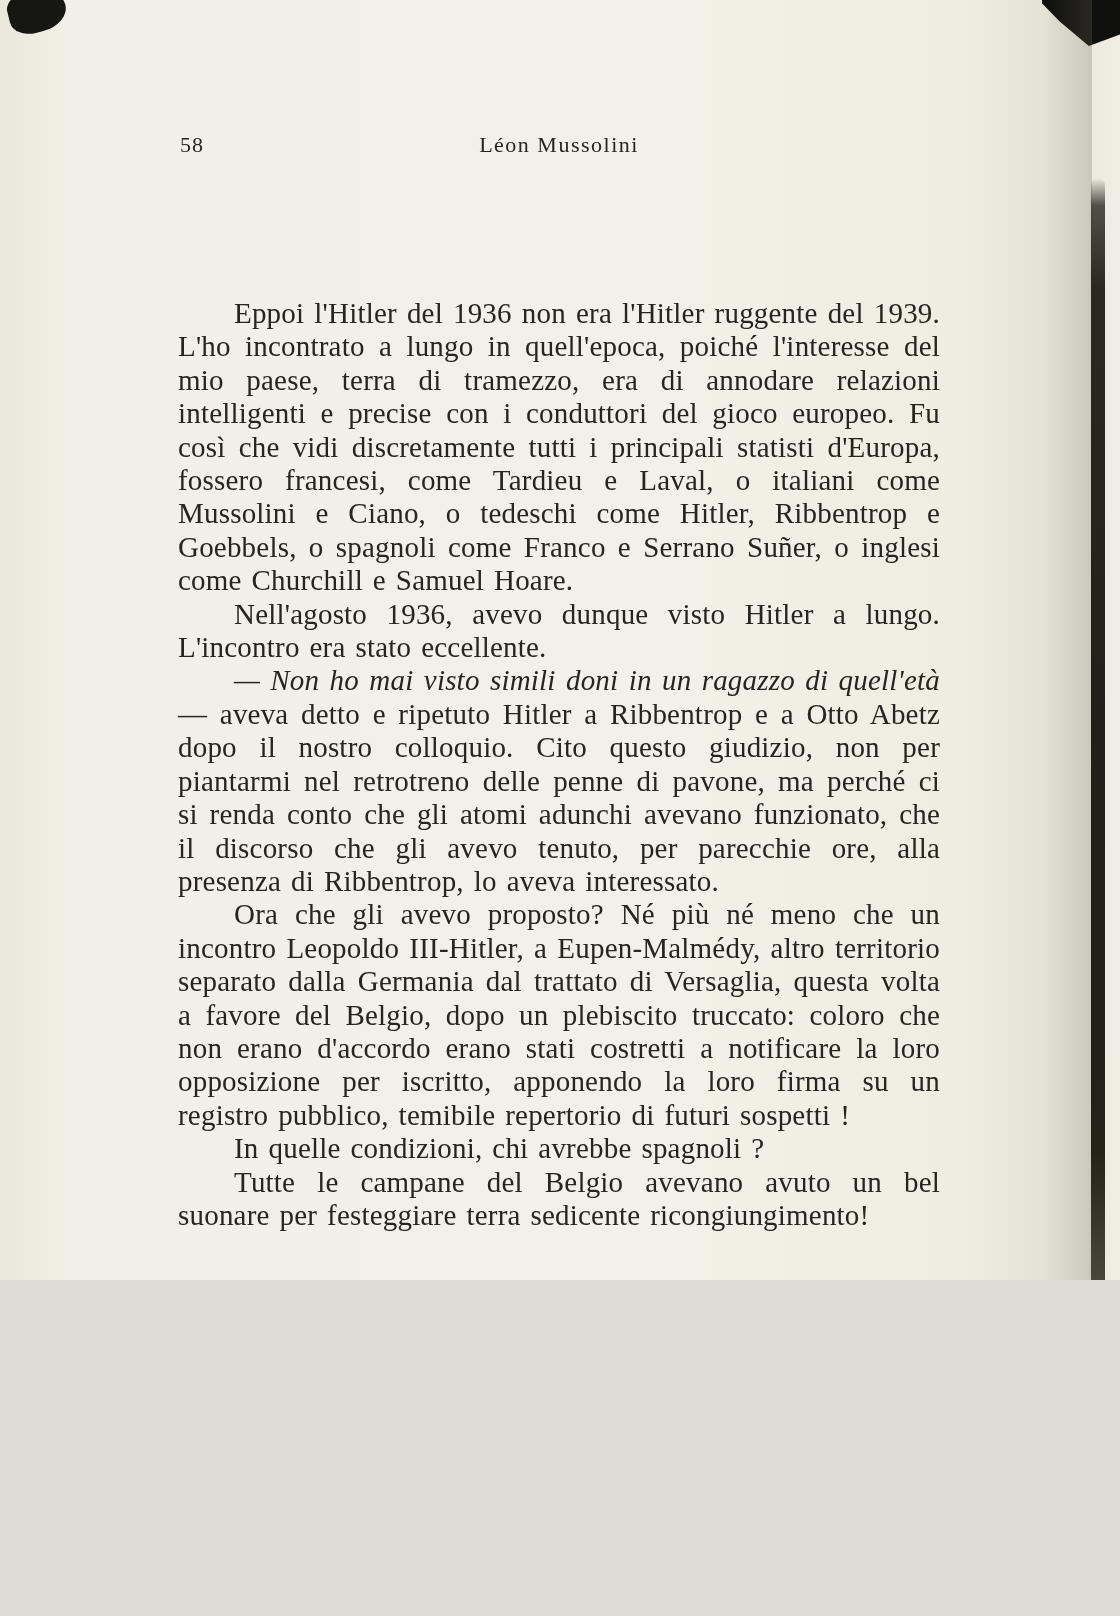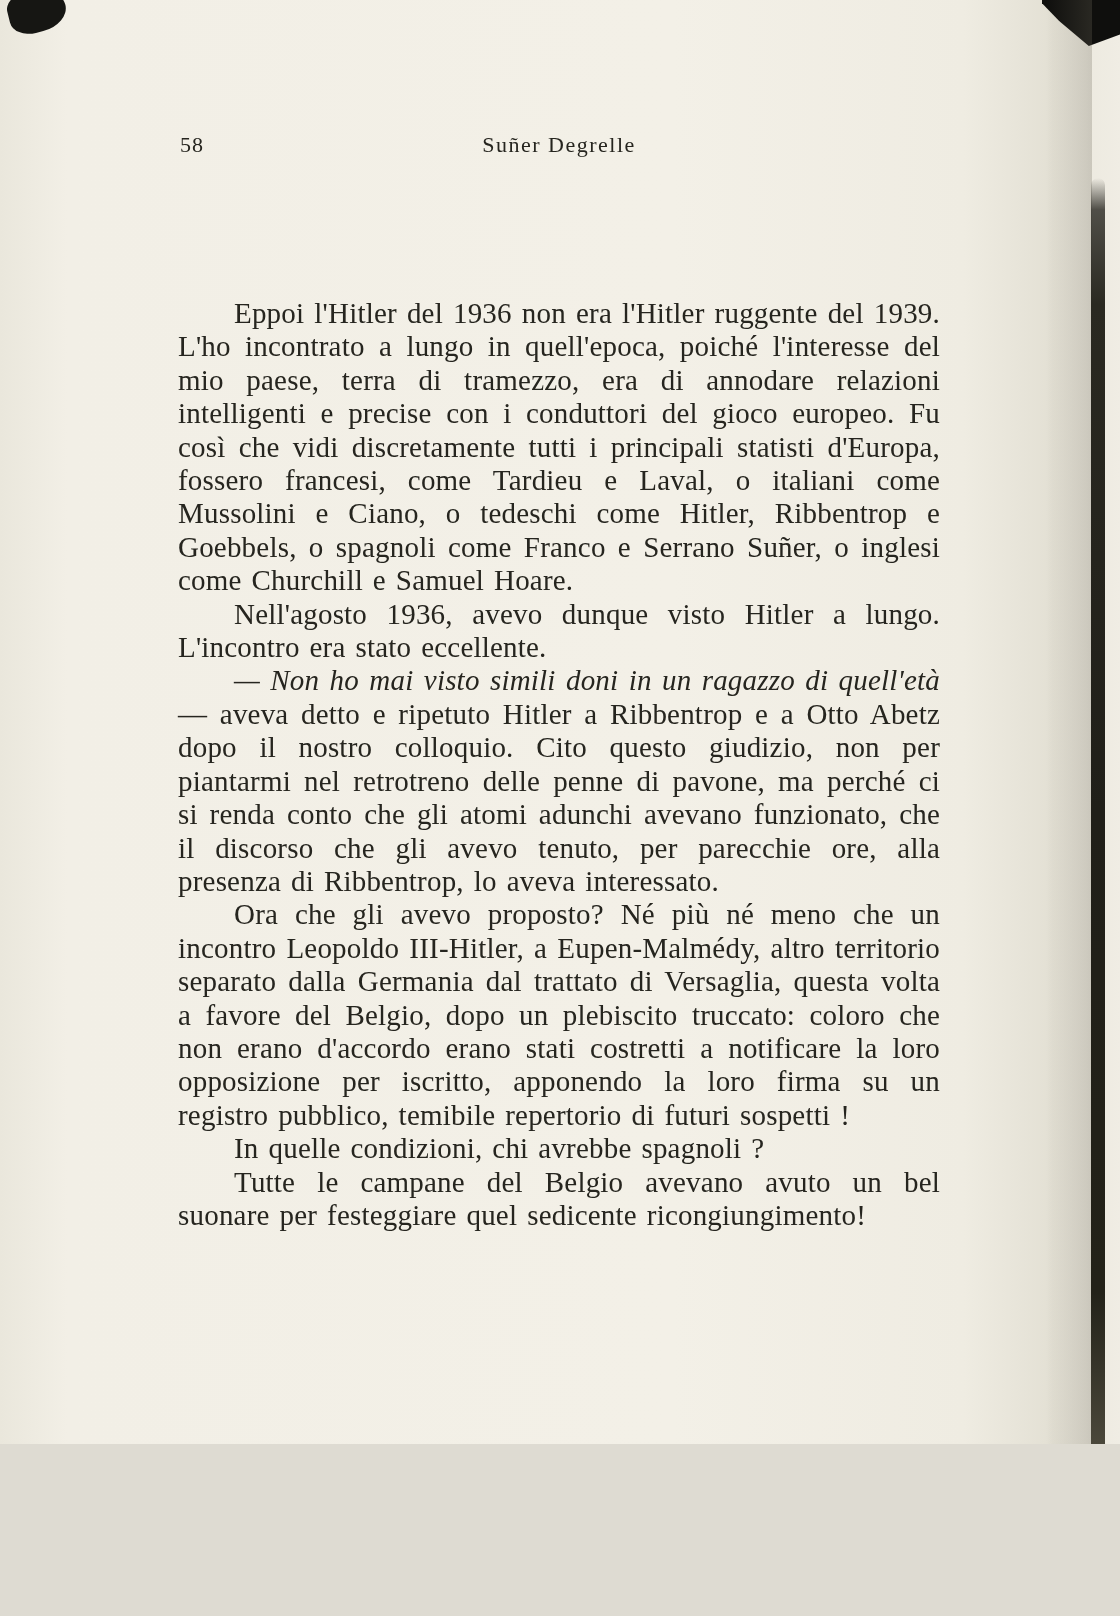--- a/index.html
+++ b/index.html
@@ -4,21 +4,21 @@
 <style>
   * { margin: 0; padding: 0; box-sizing: border-box; }
   html, body { width: 1120px; height: 1616px; }
   body {
     font-family: "Liberation Serif", "DejaVu Serif", serif;
     background: #dedbd2;
   }
   .page {
     position: relative;
     width: 1120px;
-    height: 1444px;
+    height: 1280px;
     overflow: hidden;
     color: #26251f;
     background: linear-gradient(90deg,
       #eae7dc 0%, #f2efe6 6%,
       #f3f0e7 60%, #efece2 86%,
       #e3e0d4 94%, #edeae0 97%, #f0ede4 100%);
   }
   
   .mark-tl {
     position: absolute; left: 8px; top: -10px;
@@ -69,25 +69,25 @@
 
 <div class="page">
 
   <div class="mark-tl"></div>
   <div class="mark-tr"></div>
   <div class="edge-shadow"></div>
   <div class="edge-strip"></div>
 
   <div class="header-row">
     <span class="page-number">58</span>
-    <span class="running-header">Suñer Degrelle</span>
+    <span class="running-header">Léon Mussolini</span>
   </div>
 
   <div class="body-text">
       <p><span>Eppoi l'Hitler del 1936 non era l'Hitler ruggente del 1939. L'ho incontrato a lungo in quell'epoca, poiché l'interesse del mio paese, terra di tramezzo, era di annodare relazioni intelligenti e precise con i conduttori del gioco europeo. Fu così che vidi discretamente tutti i principali statisti d'Europa, fossero francesi, come Tardieu e Laval, o italiani come Mussolini e Ciano, o tedeschi come Hitler, Ribbentrop e Goebbels, o spagnoli come Franco e Serrano Suñer, o inglesi come Churchill e Samuel Hoare.</span></p>
       <p><span>Nell'agosto 1936, avevo dunque visto Hitler a lungo. L'incontro era stato eccellente.</span></p>
       <p><em>— Non ho mai visto simili doni in un ragazzo di quell'età</em><span> — aveva detto e ripetuto Hitler a Ribbentrop e a Otto Abetz dopo il nostro colloquio. Cito questo giudizio, non per piantarmi nel retrotreno delle penne di pavone, ma perché ci si renda conto che gli atomi adunchi avevano funzionato, che il discorso che gli avevo tenuto, per parecchie ore, alla presenza di Ribbentrop, lo aveva interessato.</span></p>
       <p><span>Ora che gli avevo proposto? Né più né meno che un incontro Leopoldo III-Hitler, a Eupen-Malmédy, altro territorio separato dalla Germania dal trattato di Versaglia, questa volta a favore del Belgio, dopo un plebiscito truccato: coloro che non erano d'accordo erano stati costretti a notificare la loro opposizione per iscritto, apponendo la loro firma su un registro pubblico, temibile repertorio di futuri sospetti !</span></p>
       <p><span>In quelle condizioni, chi avrebbe spagnoli ?</span></p>
-      <p><span>Tutte le campane del Belgio avevano avuto un bel suonare per festeggiare quel sedicente ricongiungimento!</span></p>
+      <p><span>Tutte le campane del Belgio avevano avuto un bel suonare per festeggiare terra sedicente ricongiungimento!</span></p>
     </div>
 
 </div>
 
 </body></html>

